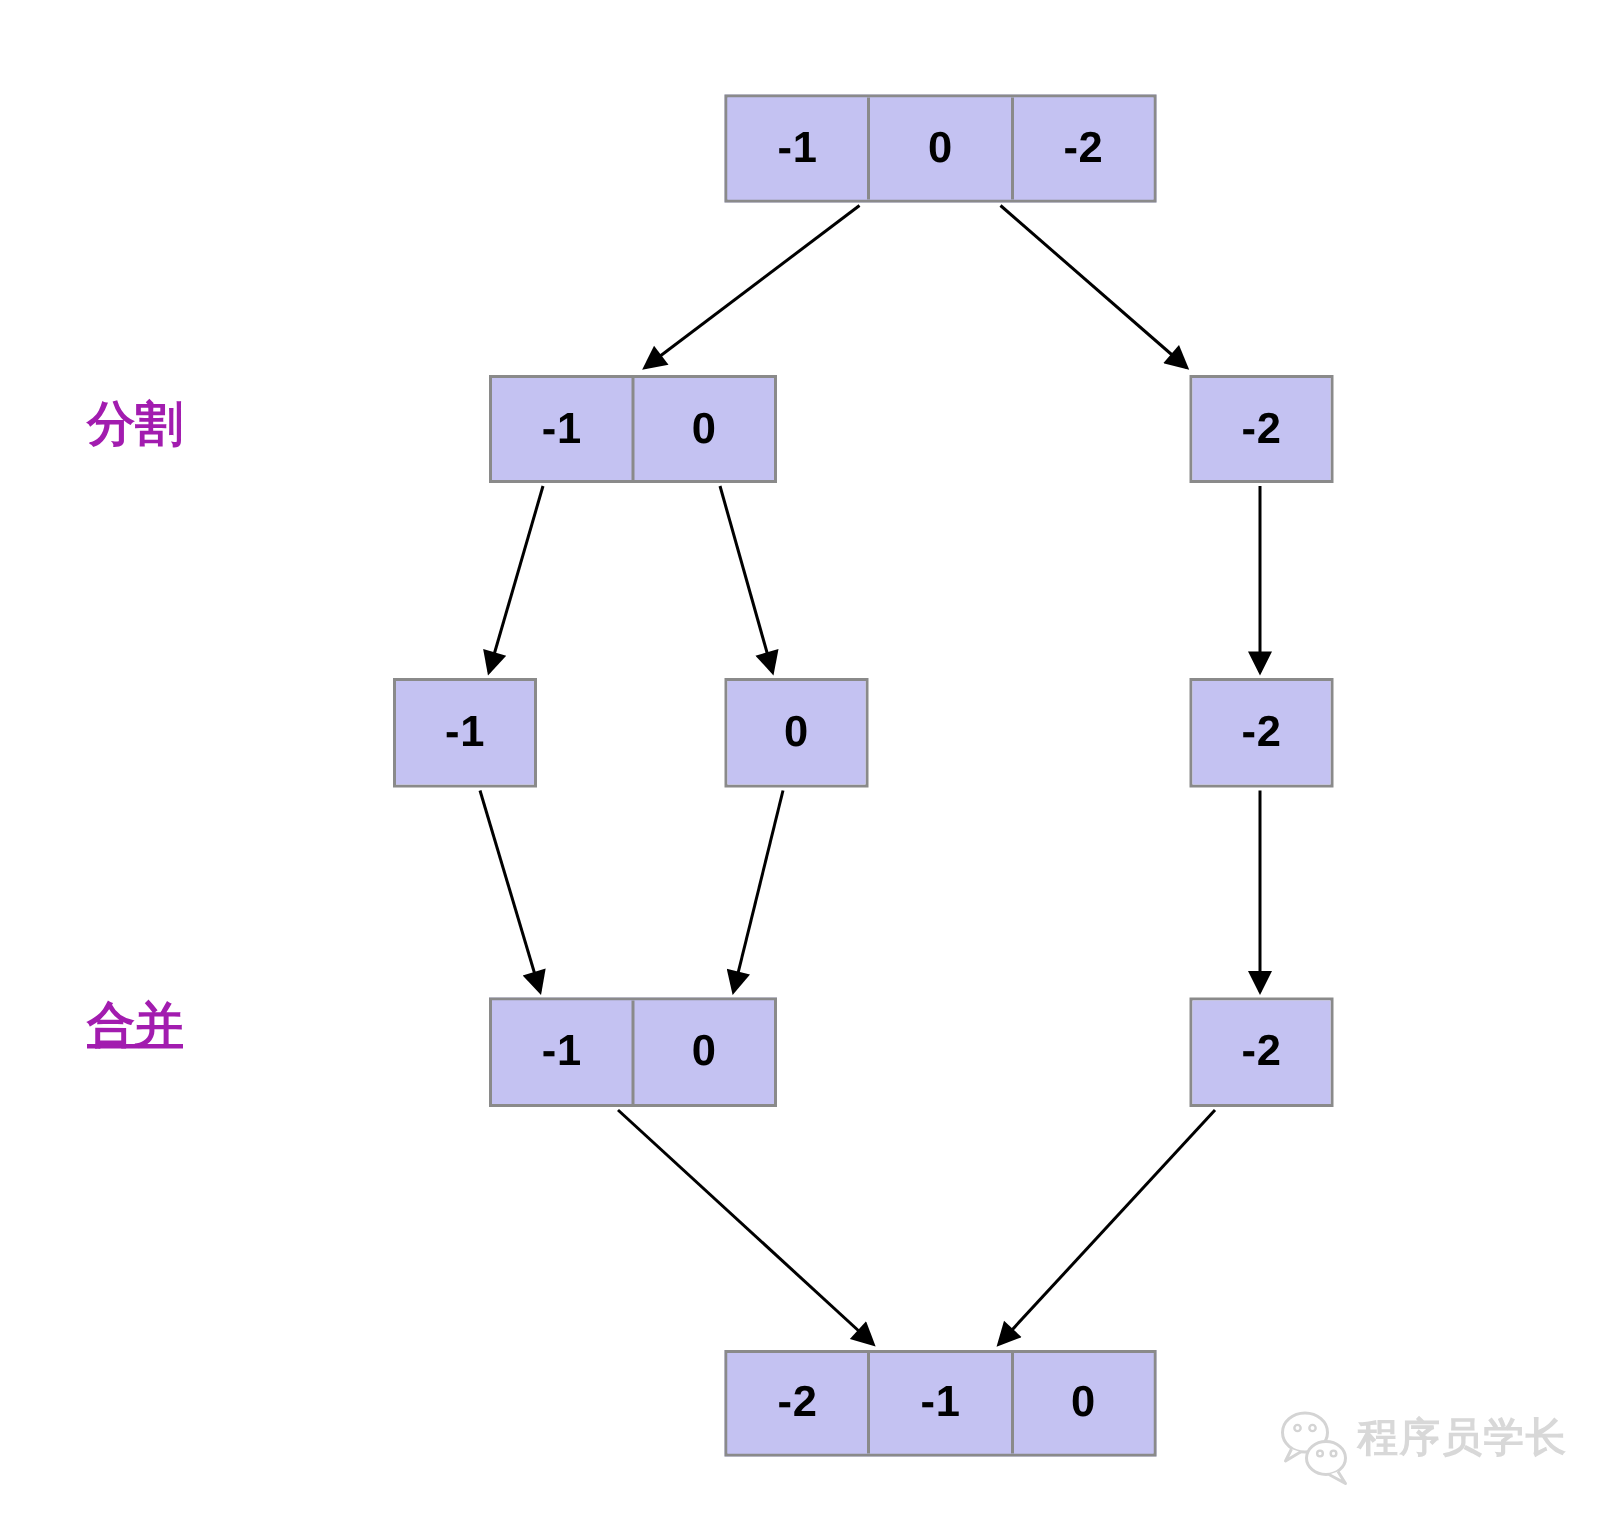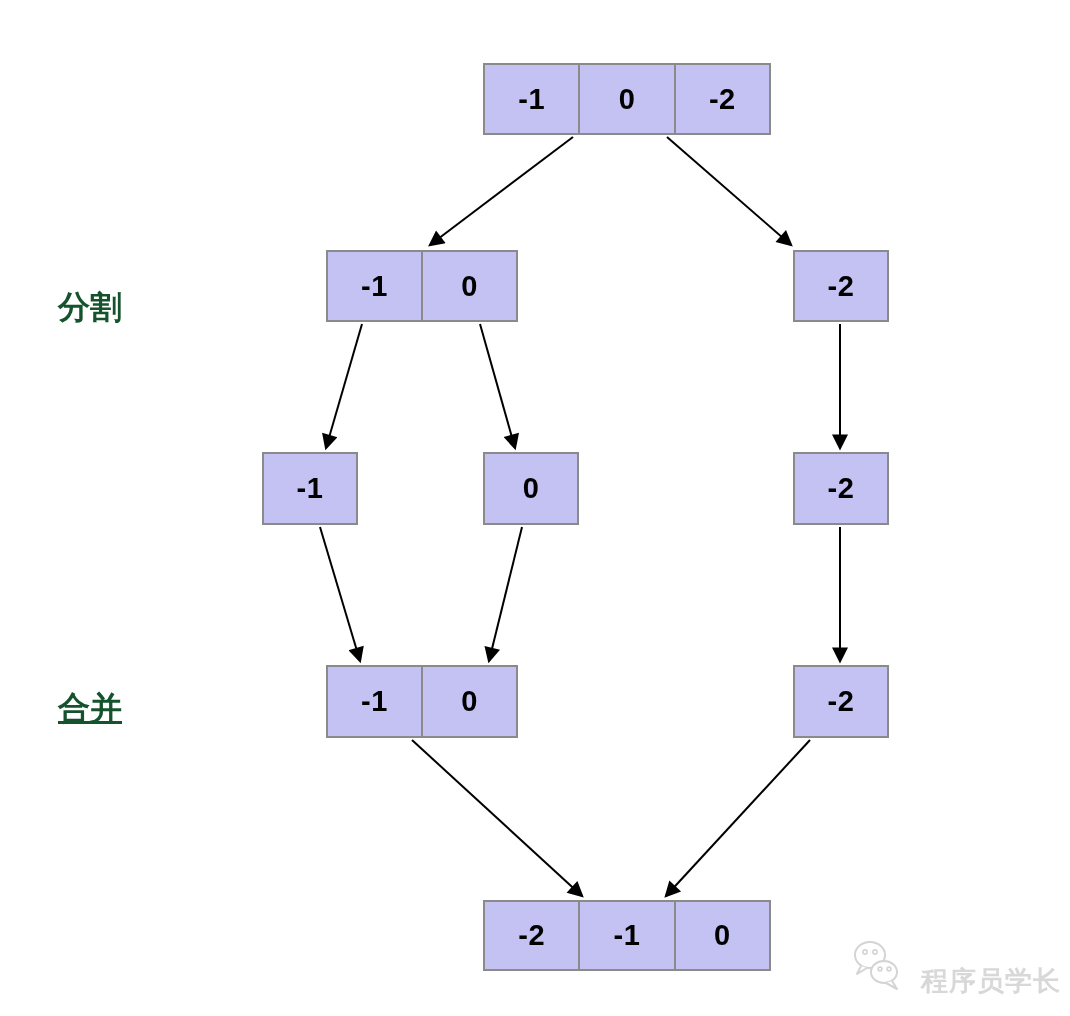--- a/index.html
+++ b/index.html
@@ -30,42 +30,41 @@
     background: #c4c2f2;
     border-left: 2px solid #8a8a8a;
     color: #000000;
     font-size: 29px;
     font-weight: bold;
     letter-spacing: 0.5px;
   }
   .cell:first-child { border-left: none; }
   .stage-label {
     position: absolute;
-    color: #14532d;
+    color: #a21caf;
     font-size: 32px;
     font-weight: bold;
     line-height: 1.25;
     white-space: nowrap;
-    margin-top: 25px;
   }
   #arrow-layer {
     position: absolute;
     left: 0; top: 0;
     width: 1070px;
     height: 1016px;
     pointer-events: none;
   }
   #arrow-layer line { stroke: #000000; stroke-width: 2; }
   .watermark {
     position: absolute;
     left: 853px;
     top: 940px;
     display: flex;
-    align-items: flex-end;
-    gap: 20px;
+    align-items: flex-start;
+    gap: 4px;
     font-family: Liberation Mono, monospace;
   }
   .watermark-text {
     color: #d8d8d8;
     font-size: 27px;
     font-weight: bold;
     letter-spacing: 1px;
     text-shadow: 1px 1px 0 #ffffff;
     white-space: nowrap;
   }

